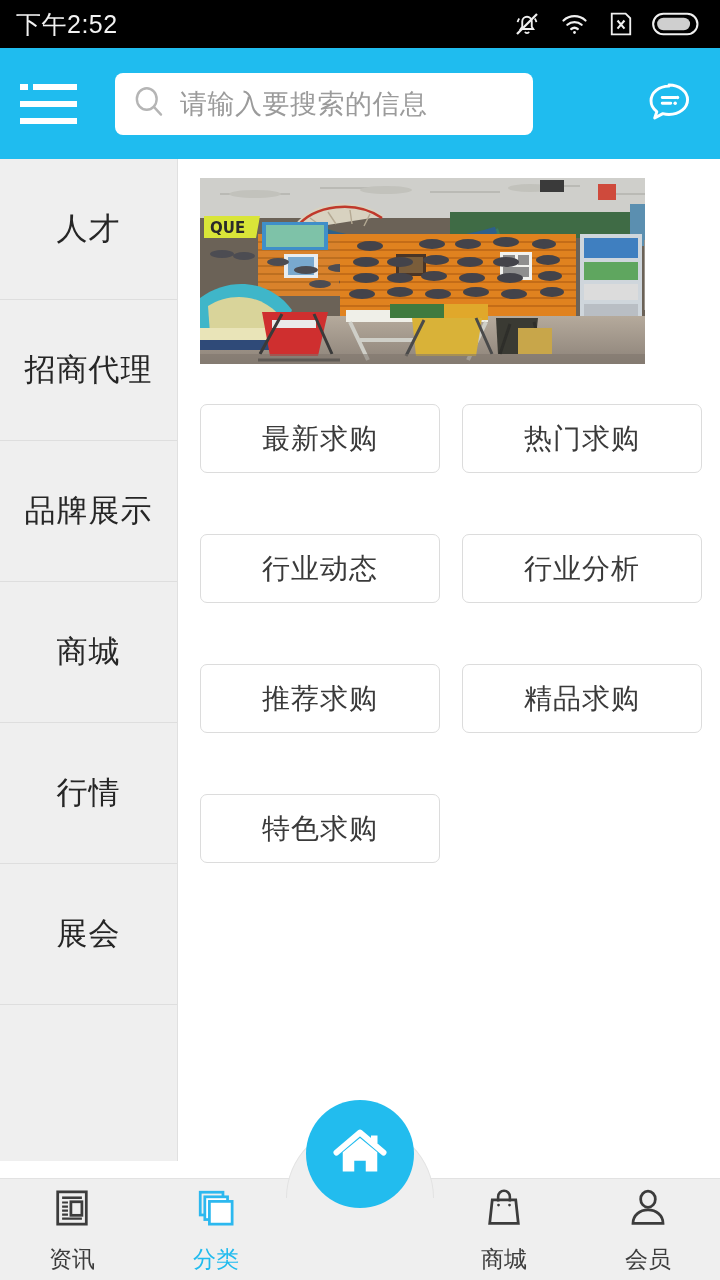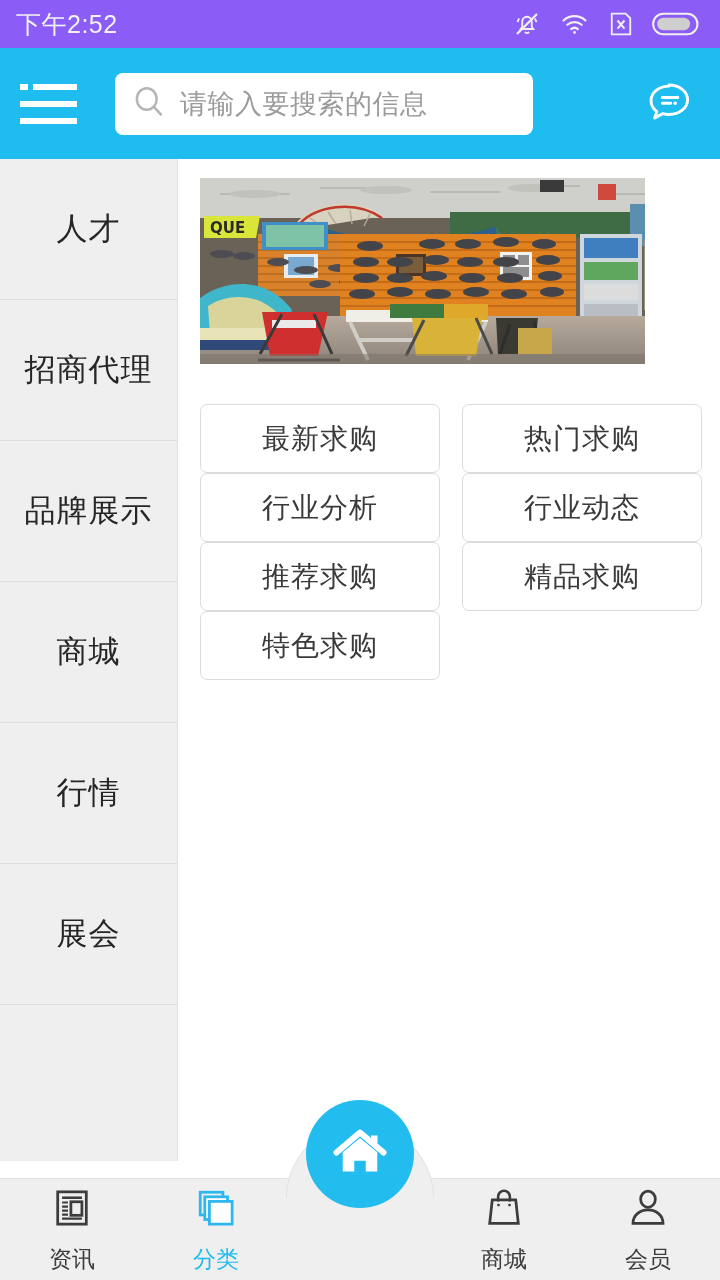--- a/index.html
+++ b/index.html
@@ -7,21 +7,21 @@
     width:720px; height:1280px;
     background:#ffffff;
     font-family:"Liberation Sans","DejaVu Sans",sans-serif;
     overflow:hidden;
   }
   #app { position:relative; width:720px; height:1280px; background:#ffffff; }
 
   
   .statusbar{
     position:absolute; top:0; left:0; width:720px; height:48px;
-    background:#8b5cf6; display:flex; align-items:center;
+    background:#000000; display:flex; align-items:center;
     padding:0 18px 0 16px;
   }
   .status-time{ color:#f2f2f2; font-size:25px; letter-spacing:0.5px; }
   .status-icons{ margin-left:auto; display:flex; align-items:center; gap:17px; }
   .status-icons svg{ display:block; }
 
   
   .header{
     position:absolute; top:48px; left:0; width:720px; height:111px;
     background:#1fbcef; display:flex; align-items:center;
@@ -77,21 +77,21 @@
     position:absolute; top:19px; left:22px; width:445px; height:186px;
     overflow:hidden; background:#6b6257;
   }
   .banner svg{ display:block; width:502px; height:186px; }
 
   .grid{
     position:absolute; top:245px; left:22px; width:502px;
     display:flex; flex-wrap:wrap; gap:0;
   }
   .tile{
-    width:240px; height:69px; margin-right:22px; 
+    width:240px; height:69px; margin-right:22px; margin-bottom:61px;
     border:1px solid #dcdcdc; border-radius:7px; background:#ffffff;
     display:flex; align-items:center; justify-content:center;
     font-size:28px; color:#3a3a3a; cursor:pointer; letter-spacing:1px;
   }
   .tile:nth-child(2n){ margin-right:0; }
 
   
   .navbar{
     position:absolute; bottom:0; left:0; width:720px; height:102px;
     background:#efefef; border-top:1px solid #e2e2e2;
@@ -351,24 +351,24 @@
       </div>
 
       <div class="grid">
         <div class="tile">
           <span>最新求购</span>
         </div>
         <div class="tile">
           <span>热门求购</span>
         </div>
         <div class="tile">
+          <span>行业动态</span>
+        </div>
+        <div class="tile">
           <span>行业分析</span>
-        </div>
-        <div class="tile">
-          <span>行业动态</span>
         </div>
         <div class="tile">
           <span>推荐求购</span>
         </div>
         <div class="tile">
           <span>精品求购</span>
         </div>
         <div class="tile">
           <span>特色求购</span>
         </div>

